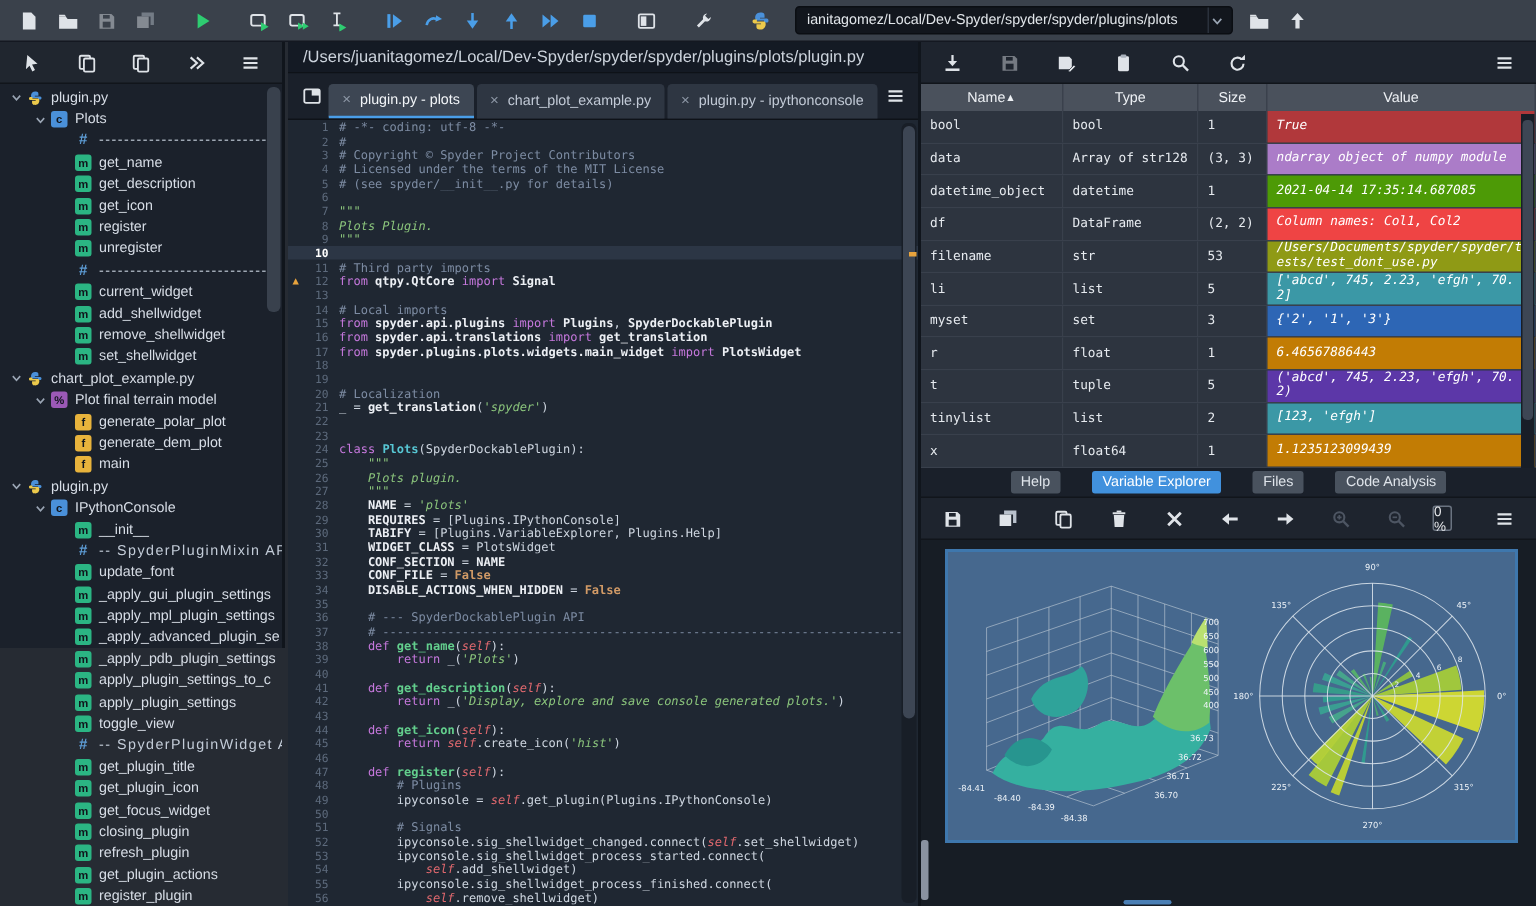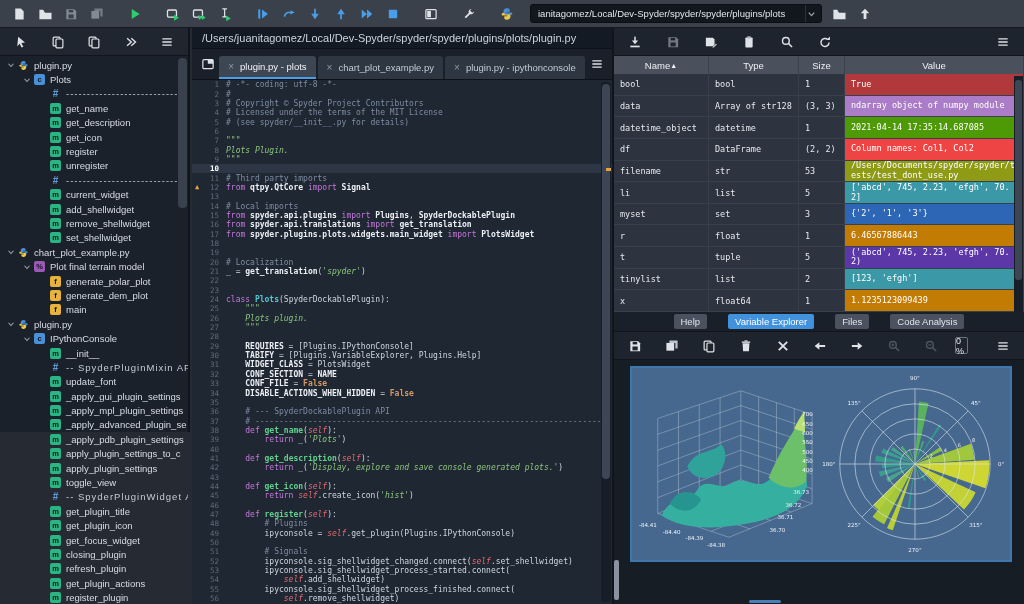--- a/index.html
+++ b/index.html
@@ -59,21 +59,21 @@
   .vtb{position:absolute;left:0;top:0;width:100%;height:28px;background:#1e242e;border-bottom:1px solid #11151b;
        display:flex;align-items:center;padding:0 8px;gap:12px;}
   .vtb .sp{flex:1;}
   .vetable{position:absolute;left:0;top:28px;width:100%;height:256px;display:flex;flex-direction:column;
            font-family:"DejaVu Sans Mono",monospace;font-size:8.5px;background:#262d38;}
   .vehead{display:flex;height:18px;background:#4a515c;color:#eef1f5;font-family:"Liberation Sans",sans-serif;
           font-size:9.5px;flex:0 0 auto;}
   .vehead div{display:flex;align-items:center;justify-content:center;border-right:1px solid #3a414c;}
   .verow{display:flex;flex:1;border-bottom:1px solid #39404c;min-height:0;}
   .verow .c{display:flex;align-items:center;padding:0 6px;border-right:1px solid #39404c;background:#2d343f;color:#e6eaef;overflow:hidden;white-space:nowrap;}
-  .verow .v{color:#fff;white-space:normal;line-height:9.5px;word-break:break-all;}
+  .verow .v{color:#fff;white-space:normal;line-height:9.5px;word-break:break-all;font-style:italic;}
   .cn{width:95px;flex:0 0 auto;}.ct{width:90px;flex:0 0 auto;}.cs{width:46px;flex:0 0 auto;}
   .cv{flex:1;min-width:0;}
   .vescroll{position:absolute;right:1px;top:48px;width:9px;height:236px;background:#181e27;}
   .vethumb{position:absolute;left:1px;top:4px;width:7px;height:200px;background:#3d4654;border-radius:3px;}
   .panetabs{position:absolute;left:0;top:284px;width:100%;height:20px;display:flex;align-items:center;justify-content:center;
             gap:21px;background:#1a202a;border-bottom:1px solid #11151b;transform:none;}
   .ptab{padding:2px 7px;font-size:9.5px;border-radius:2px;background:#49525e;color:#dfe4ea;}
   .ptab.active{background:#4191dd;color:#fff;}
   .plotbar{position:absolute;left:0;top:304px;width:100%;height:28px;background:#1e242e;border-bottom:1px solid #11151b;
            display:flex;align-items:center;padding:0 8px;gap:11px;}
@@ -531,21 +531,21 @@
         <div class="cline"><span class="gut">18</span><span class="ctext"></span></div>
         <div class="cline"><span class="gut">19</span><span class="ctext"></span></div>
         <div class="cline"><span class="gut">20</span><span class="ctext"><span class="cm"># Localization</span></span></div>
         <div class="cline"><span class="gut">21</span><span class="ctext"><span class="tx">_ = </span><span class="bd">get_translation</span><span class="tx">(</span><span class="st">'spyder'</span><span class="tx">)</span></span></div>
         <div class="cline"><span class="gut">22</span><span class="ctext"></span></div>
         <div class="cline"><span class="gut">23</span><span class="ctext"></span></div>
         <div class="cline"><span class="gut">24</span><span class="ctext"><span class="kw">class</span><span class="tx"> </span><span class="cl">Plots</span><span class="tx">(SpyderDockablePlugin):</span></span></div>
         <div class="cline"><span class="gut">25</span><span class="ctext"><span class="st">    """</span></span></div>
         <div class="cline"><span class="gut">26</span><span class="ctext"><span class="st">    Plots plugin.</span></span></div>
         <div class="cline"><span class="gut">27</span><span class="ctext"><span class="st">    """</span></span></div>
-        <div class="cline"><span class="gut">28</span></div>
+        <div class="cline"><span class="gut">28</span><span class="ctext"><span class="tx">    </span><span class="bd">NAME</span><span class="tx"> = </span><span class="st">'plots'</span></span></div>
         <div class="cline"><span class="gut">29</span><span class="ctext"><span class="tx">    </span><span class="bd">REQUIRES</span><span class="tx"> = [Plugins.IPythonConsole]</span></span></div>
         <div class="cline"><span class="gut">30</span><span class="ctext"><span class="tx">    </span><span class="bd">TABIFY</span><span class="tx"> = [Plugins.VariableExplorer, Plugins.Help]</span></span></div>
         <div class="cline"><span class="gut">31</span><span class="ctext"><span class="tx">    </span><span class="bd">WIDGET_CLASS</span><span class="tx"> = PlotsWidget</span></span></div>
         <div class="cline"><span class="gut">32</span><span class="ctext"><span class="tx">    </span><span class="bd">CONF_SECTION</span><span class="tx"> = </span><span class="bd">NAME</span></span></div>
         <div class="cline"><span class="gut">33</span><span class="ctext"><span class="tx">    </span><span class="bd">CONF_FILE</span><span class="tx"> = </span><span class="or">False</span></span></div>
         <div class="cline"><span class="gut">34</span><span class="ctext"><span class="tx">    </span><span class="bd">DISABLE_ACTIONS_WHEN_HIDDEN</span><span class="tx"> = </span><span class="or">False</span></span></div>
         <div class="cline"><span class="gut">35</span><span class="ctext"></span></div>
         <div class="cline"><span class="gut">36</span><span class="ctext"><span class="cm">    # --- SpyderDockablePlugin API</span></span></div>
         <div class="cline"><span class="gut">37</span><span class="ctext"><span class="cm">    # ---------------------------------------------------------------------------</span></span></div>
         <div class="cline"><span class="gut">38</span><span class="ctext"><span class="tx">    </span><span class="kw">def</span><span class="tx"> </span><span class="fn">get_name</span><span class="tx">(</span><span class="sf">self</span><span class="tx">):</span></span></div>

